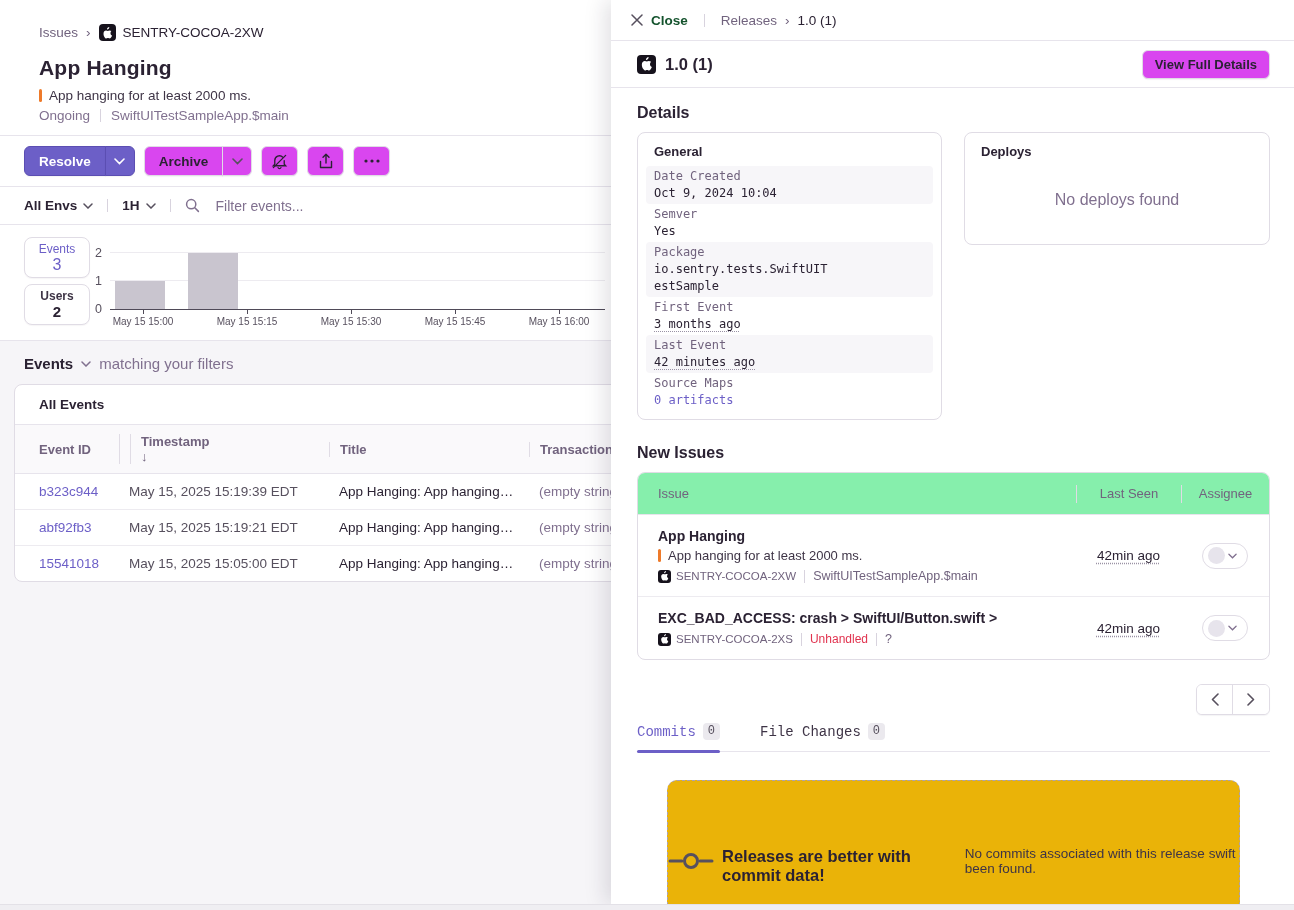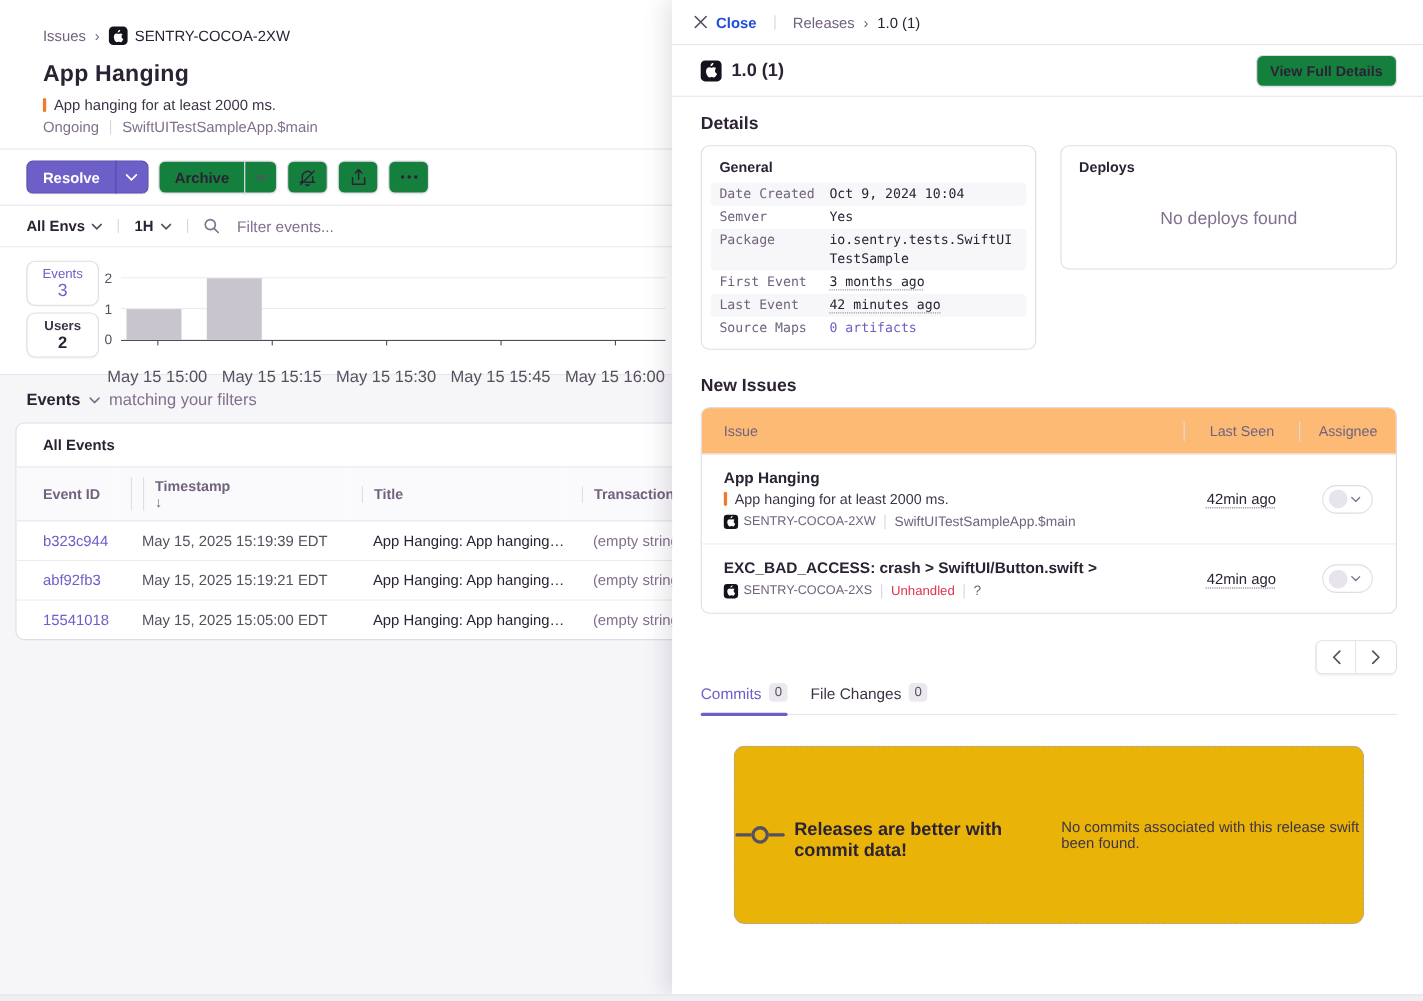--- a/index.html
+++ b/index.html
@@ -16,21 +16,21 @@
   .issue-title { font-size:21px; font-weight:bold; margin-top:15px; letter-spacing:.2px; }
   .level-line { display:flex; align-items:center; gap:7px; margin-top:8px; font-size:13.5px; color:#3E3446; }
   .level-bar { width:3px; height:13px; border-radius:2px; flex:0 0 auto; }
   .level-warning { background:#EE7A2A; }
   .level-error { background:#E1334F; }
   .meta-line { display:flex; align-items:center; gap:10px; margin-top:5px; font-size:13.5px; color:#80708F; }
   .vdiv { width:1px; height:13px; background:#D8D3DE; display:inline-block; }
 
   .action-bar { border-top:1px solid #E7E4EC; padding:10px 24px; display:flex; gap:9px; align-items:center; }
   .btn { display:inline-flex; align-items:center; justify-content:center; height:30px; border-radius:6px;
-    border:1px solid #E0DCE5; background:#15803d; font-size:13.5px; font-weight:bold; color:#2B2233; cursor:pointer;
+    border:1px solid #E0DCE5; background:#d946ef; font-size:13.5px; font-weight:bold; color:#2B2233; cursor:pointer;
     box-shadow:0 1px 1px rgba(40,30,60,.05); }
   .split { display:inline-flex; }
   .split .btn { border-radius:0; }
   .split .btn:first-child { border-radius:6px 0 0 6px; padding:0 14px; }
   .split .btn:last-child { border-radius:0 6px 6px 0; width:30px; padding:0; margin-left:-1px; }
   .btn-primary { background:#6C5FC7; border-color:#5B4EB2; color:#fff; }
   .icon-btn { width:37px; padding:0; font-weight:normal; }
   .chev { display:inline-block; }
 
   .filter-bar { border-top:1px solid #E7E4EC; border-bottom:1px solid #E7E4EC; height:39px; display:flex; align-items:center; padding:0 24px; gap:14px; }
@@ -40,21 +40,21 @@
   .chart-section { position:relative; height:116px; border-bottom:1px solid #E7E4EC; background:#fff; }
   .stat-card { position:absolute; left:24px; width:66px; height:41px; border:1px solid #E0DCE5; border-radius:8px; background:#fff;
     display:flex; flex-direction:column; align-items:center; justify-content:center; cursor:pointer; box-shadow:0 1px 1px rgba(40,30,60,.04); }
   .stat-card .s-label { font-size:12px; font-weight:bold; color:#3E3446; line-height:14px; }
   .stat-card .s-value { font-size:15px; font-weight:bold; color:#2B2233; line-height:17px; }
   .stat-card.active .s-label, .stat-card.active .s-value { color:#6C5FC7; font-weight:normal; }
   .stat-card.active .s-value { font-size:16px; }
   .chart-plot { position:absolute; left:110px; top:23px; width:495px; height:62px; border-bottom:1px solid #4F4A58; }
   .gridline { position:absolute; left:0; right:0; height:1px; background:#EDEBF0; }
   .chart-bar { position:absolute; bottom:0; background:#C9C5CF; }
-  .chart-tick-label { position:absolute; transform:translateX(-50%); top:86px; font-size:15px; color:#57505E; white-space:nowrap; }
+  .chart-tick-label { position:absolute; transform:translateX(-50%); top:68px; font-size:10px; color:#57505E; white-space:nowrap; }
   .chart-tickmark { position:absolute; top:62px; width:1px; height:4px; background:#4F4A58; }
   .chart-ylabel { position:absolute; width:22px; text-align:right; left:-30px; font-size:12.5px; color:#57505E; }
 
   .events-body { background:#F6F5F8; height:100%; padding:14px 14px 0 14px; }
   .events-heading { display:flex; align-items:center; gap:8px; font-size:15px; padding:0 10px 12px 10px; }
   .events-heading b { color:#2B2233; cursor:pointer; }
   .events-heading .sub { color:#80708F; font-weight:normal; }
   .events-card { background:#fff; border:1px solid #E0DCE5; border-radius:8px; width:1100px; overflow:hidden; }
   .events-card-title { font-size:13.5px; font-weight:bold; padding:12px 24px; }
   .etable { width:100%; border-collapse:collapse; font-size:13.5px; }
@@ -67,44 +67,44 @@
   .eid { color:#6C5FC7; cursor:pointer; }
   .ets { color:#57505E; }
   .etitle { max-width:192px; overflow:hidden; text-overflow:ellipsis; }
   .etrans { color:#80708F; max-width:70px; overflow:hidden; }
   .col-id { width:90px; } .col-ts { width:210px; } .col-title { width:200px; }
 
   
   .drawer { position:absolute; left:611px; top:0; width:683px; height:904px; background:#fff;
     box-shadow:-6px 0 20px rgba(30,20,50,.13); overflow:hidden; }
   .drawer-topbar { height:41px; display:flex; align-items:center; gap:16px; padding:0 20px; border-bottom:1px solid #E7E4EC; }
-  .close-btn { display:flex; align-items:center; gap:8px; font-size:13.5px; font-weight:bold; color:#1d4ed8; cursor:pointer; }
+  .close-btn { display:flex; align-items:center; gap:8px; font-size:13.5px; font-weight:bold; color:#14532d; cursor:pointer; }
   .drawer-crumbs { display:flex; align-items:center; gap:8px; font-size:13.5px; color:#71637E; }
   .drawer-crumbs .cur { color:#2B2233; }
   .drawer-titlebar { height:47px; display:flex; align-items:center; padding:0 24px 0 26px; border-bottom:1px solid #E7E4EC; }
   .release-title { display:flex; align-items:center; gap:9px; font-size:16.5px; font-weight:bold; flex:1; }
   .release-title .proj-icon { width:19px; height:19px; }
   .btn-sm { height:29px; padding:0 12px; font-size:13px; }
   .drawer-body { padding:16px 24px 0 26px; }
   .section-heading { font-size:16px; font-weight:bold; margin-bottom:10px; }
   .details-row { display:flex; gap:22px; margin-bottom:24px; }
   .card { border:1px solid #E0DCE5; border-radius:8px; background:#fff; }
   .general-card { width:305px; padding:11px 8px 8px 8px; }
   .card-title { font-size:13px; font-weight:bold; padding:0 8px 7px 8px; }
-  .kv-row { display:flex; font-size:12px; line-height:17px; padding:2px 8px; border-radius:4px; }
+  .kv-row { display:flex; font-size:12px; line-height:17px; padding:2px 8px; border-radius:4px;flex-direction:column; }
   .kv-row:nth-child(odd) { background:#F7F6F9; }
   .kv-key { width:100px; flex:0 0 auto; color:#71637E; }
   .kv-val { color:#2B2233; width:180px; word-break:break-all; }
   .kv-underline { text-decoration:underline dotted #9A92A5; text-underline-offset:3px; }
   .kv-link { color:#6C5FC7; cursor:pointer; }
   .deploys-card { width:306px; height:113px; padding:11px 16px; display:flex; flex-direction:column; }
   .deploys-empty { flex:1; display:flex; align-items:center; justify-content:center; color:#80708F; font-size:16px; }
 
   .issues-card { width:633px; overflow:hidden; }
-  .it-head { display:flex; align-items:center; background:#fdba74; border-bottom:1px solid #E7E4EC; height:42px;
+  .it-head { display:flex; align-items:center; background:#86efac; border-bottom:1px solid #E7E4EC; height:42px;
     font-size:13px; color:#71637E; }
   .it-head .c1 { flex:1; padding-left:20px; }
   .it-head .c2 { width:105px; text-align:center; border-left:1px solid #E0DCE5; height:18px; line-height:18px; }
   .it-head .c3 { width:88px; text-align:center; border-left:1px solid #E0DCE5; height:18px; line-height:18px; }
   .issue-row { display:flex; align-items:center; border-bottom:1px solid #EDEBF0; padding:13px 0; }
   .issue-row:last-child { border-bottom:none; }
   .issue-main { flex:1; padding-left:20px; min-width:0; }
   .issue-row-title { font-size:14px; font-weight:bold; cursor:pointer; }
   .issue-row-msg { display:flex; align-items:center; gap:7px; font-size:13px; color:#3E3446; margin-top:4px; }
   .issue-row-tags { display:flex; align-items:center; gap:8px; margin-top:6px; font-size:11.5px; color:#71637E; }
@@ -116,21 +116,21 @@
   .assignee-cell { width:88px; display:flex; justify-content:center; }
   .assignee-pill { width:46px; height:26px; border:1px solid #E0DCE5; border-radius:14px; display:flex; align-items:center;
     padding:0 5px; gap:3px; cursor:pointer; background:#fff; }
   .avatar { width:17px; height:17px; border-radius:50%; background:#E7E4EC; }
 
   .pager-row { display:flex; justify-content:flex-end; margin:24px 0 8px 0; }
   .pager { display:flex; border:1px solid #E0DCE5; border-radius:6px; overflow:hidden; background:#fff; box-shadow:0 1px 1px rgba(40,30,60,.05); }
   .pager button { width:36px; height:29px; border:none; background:#fff; color:#57505E; font-size:15px; cursor:pointer; }
   .pager button:first-child { border-right:1px solid #E0DCE5; }
 
-  .tabs { display:flex; gap:21px; border-bottom:1px solid #E7E4EC; margin-top:4px; }
+  .tabs { display:flex; gap:40px; border-bottom:1px solid #E7E4EC; margin-top:4px;font-family:Liberation Mono, monospace; }
   .tab { display:flex; align-items:center; gap:7px; font-size:14px; padding-bottom:11px; cursor:pointer; position:relative; color:#3E3446; }
   .tab .count-badge { background:#EBE9EE; color:#57505E; font-size:12px; border-radius:4px; padding:0 5px; line-height:17px; }
   .tab.active { color:#6C5FC7; }
   .tab.active::after { content:""; position:absolute; left:0; right:0; bottom:-2px; height:3px; background:#6C5FC7; border-radius:2px; }
 
   .commit-empty { margin:28px 30px 0 30px; height:162px; border:1px dashed #A9A1B5; border-radius:10px; background:#eab308;
     display:flex; flex-direction:row; align-items:center; justify-content:center; gap:8px; }
   .commit-empty-title { font-size:16.5px; font-weight:bold; margin-top:10px; }
   .commit-empty-sub { font-size:13.5px; color:#3E3446; }
 

